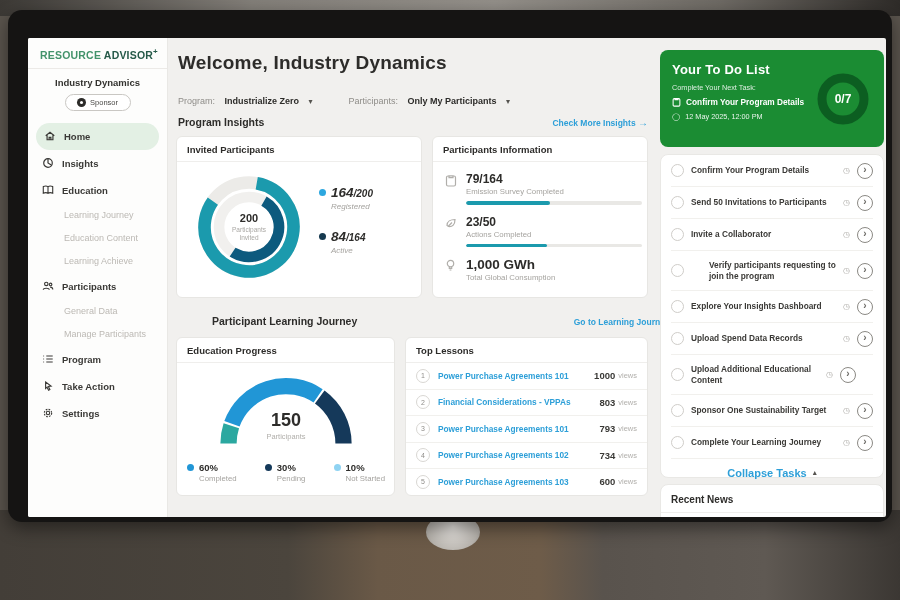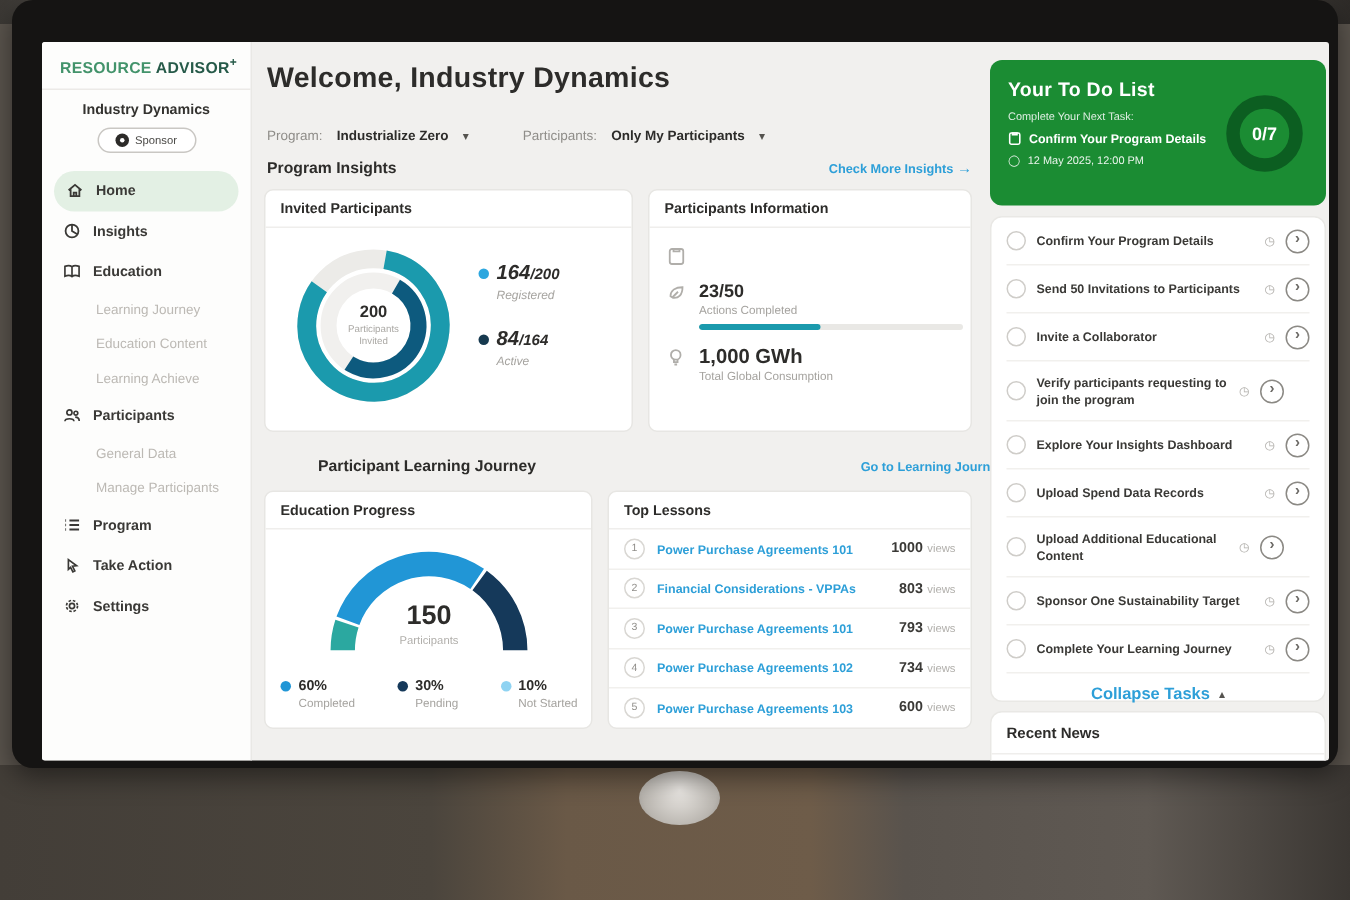--- a/index.html
+++ b/index.html
@@ -8,21 +8,21 @@
 
   
   .bg-top{position:absolute;left:0;top:0;width:900px;height:16px;
     background:linear-gradient(90deg,#3c3935 0%,#837f79 28%,#938f89 55%,#6e6a64 80%,#2e2b28 100%);}
   .bg-bottom{position:absolute;left:0;top:510px;width:900px;height:90px;
     background:linear-gradient(90deg,#433e38 0%,#4b453d 32%,#6a5947 42%,#6e5c49 60%,#59534d 67%,#5f5953 85%,#3b3733 100%);}
   .stand{position:absolute;left:426px;top:514px;width:54px;height:36px;border-radius:50%;
     background:radial-gradient(circle at 50% 35%,#ece9e5,#b9b5af 70%,#8e8a84);}
 
   
-  .monitor{position:absolute;left:8px;top:0;width:884px;height:512px;background:#151413;
+  .monitor{position:absolute;left:8px;top:10px;width:884px;height:512px;background:#151413;
     border-radius:14px;box-shadow:0 6px 18px rgba(0,0,0,.45);}
   .screen{position:absolute;left:20px;top:28px;width:858px;height:479px;background:#f1f0ee;
     overflow:hidden;border-radius:2px;}
 
   
   .sidebar{position:absolute;left:0;top:0;width:140px;height:100%;background:#fdfdfc;
     border-right:1px solid #e9e8e5;box-sizing:border-box;}
   .logo{padding:9px 0 7px 12px;border-bottom:1px solid #eceae7;font-size:10.5px;font-weight:bold;letter-spacing:.2px;}
   .logo .p1{color:#43936b;} .logo .p2{color:#265a49;} .logo .plus{color:#265a49;font-size:8px;vertical-align:super;}
   .org{margin-top:8px;text-align:center;font-size:9.5px;font-weight:bold;color:#33322f;}
@@ -266,20 +266,27 @@
 
     <div class="card" style="left:404px;top:98px;width:216px;height:162px;">
       <div class="card-title">Participants Information</div>
       <div class="pi-row">
         <span class="pi-ic">
           <svg width="12" height="13" viewBox="0 0 12 13" fill="none" stroke="#b0aeaa" stroke-width="1.2">
                 <rect x="1.5" y="2" width="9" height="10" rx="1.5"></rect>
                 <path d="M4 2 h4 v1.6 h-4 z" fill="#fff"></path>
               </svg>
         </span>
+        <div>
+          <div class="pi-val">79/164</div>
+          <div class="pi-lab">Emission Survey Completed</div>
+          <div class="bar">
+                <i style="width:48%;"></i>
+              </div>
+        </div>
       </div>
       <div class="pi-row">
         <span class="pi-ic">
           <svg width="12" height="12" viewBox="0 0 12 12" fill="none" stroke="#b0aeaa" stroke-width="1.2">
                 <path d="M2 8.5 C2 4.5 5.5 2.5 10 2.5 C10 7.5 7.5 10 3.5 9.5 Z M3 9.5 L7 5.5"></path>
               </svg>
         </span>
         <div>
           <div class="pi-val">23/50</div>
           <div class="pi-lab">Actions Completed</div>
@@ -415,21 +422,21 @@
         <span class="go">›</span>
       </div>
       <div class="trow">
         <span class="cbox"></span>
         <span class="tlab">Invite a Collaborator</span>
         <span class="tclock">◷</span>
         <span class="go">›</span>
       </div>
       <div class="trow tall">
         <span class="cbox"></span>
-        <span class="tlab" style="max-width:128px;">Verify participants requesting to join the program</span>
+        <span class="tlab" style="max-width:128px;margin-left:18px;">Verify participants requesting to join the program</span>
         <span class="tclock">◷</span>
         <span class="go">›</span>
       </div>
       <div class="trow">
         <span class="cbox"></span>
         <span class="tlab">Explore Your Insights Dashboard</span>
         <span class="tclock">◷</span>
         <span class="go">›</span>
       </div>
       <div class="trow">

